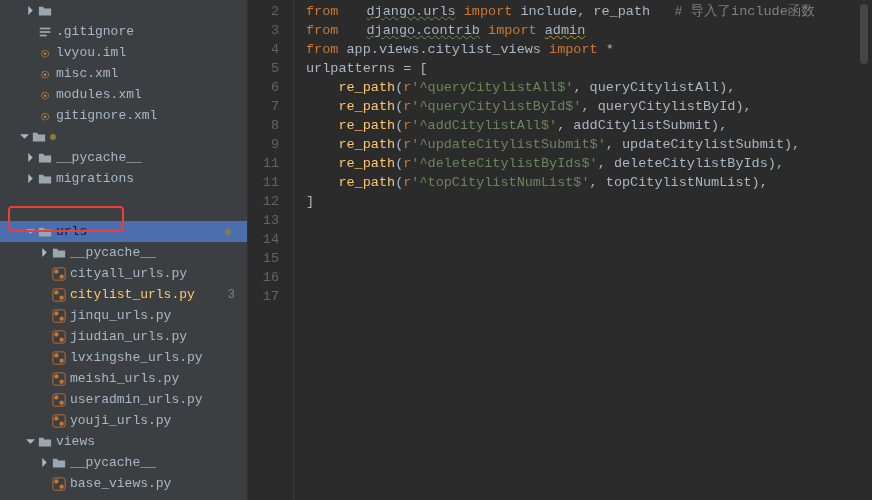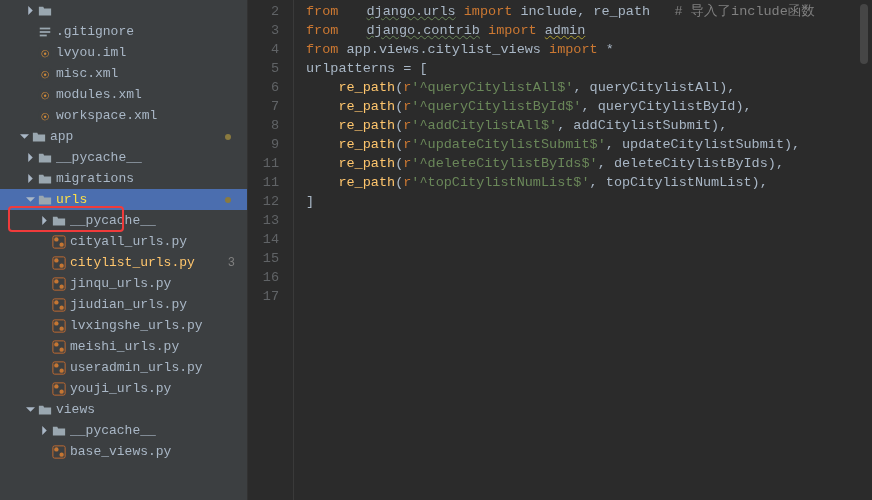--- a/index.html
+++ b/index.html
@@ -20,21 +20,21 @@
   border-right: 1px solid #323232;
 }
 .tree-item {
   display: flex;
   align-items: center;
   height: 21px;
   padding-left: 4px;
   cursor: pointer;
   white-space: nowrap;
 }
-.tree-item.selected { background: #4b6eaf; color: #fde047; }
+.tree-item.selected { background: #4b6eaf; color: #0f172a; margin-top: 32px; }
 .tree-item.active-file { color: #ffc66d; }
 .tree-item .arrow {
   width: 12px;
   height: 12px;
   display: inline-flex;
   align-items: center;
   justify-content: center;
   margin-right: 2px;
 }
 .arrow svg { width: 9px; height: 9px; }
@@ -171,34 +171,33 @@
         <span class="label">modules.xml</span>
       </div>
       <div class="tree-item indent-2">
         <span class="arrow"></span>
         <span class="icon">
           <svg viewBox="0 0 16 16">
             <rect x="1" y="1" width="14" height="14" rx="2" fill="#3c3f41"></rect>
             <text x="8" y="12" font-size="10" text-anchor="middle" fill="#d08a3a" font-family="Arial">⦿</text>
           </svg>
         </span>
-        <span class="label">workspace.xml</span>
+        <span class="label">gitignore.xml</span>
       </div>
       <div class="tree-item indent-1">
         <span class="arrow">
           <svg viewBox="0 0 8 8">
             <path d="M0 2l4 4 4-4z" fill="#a9b7c6"></path>
           </svg>
         </span>
         <span class="icon">
           <svg viewBox="0 0 16 16">
             <path fill="#9aa7b0" d="M1 3h5l1 2h8v8H1z"></path>
           </svg>
         </span>
-        <span class="label">app</span>
         <span class="badge-dot"></span>
       </div>
       <div class="tree-item indent-2">
         <span class="arrow">
           <svg viewBox="0 0 8 8">
             <path d="M2 0l4 4-4 4z" fill="#a9b7c6"></path>
           </svg>
         </span>
         <span class="icon">
           <svg viewBox="0 0 16 16">

